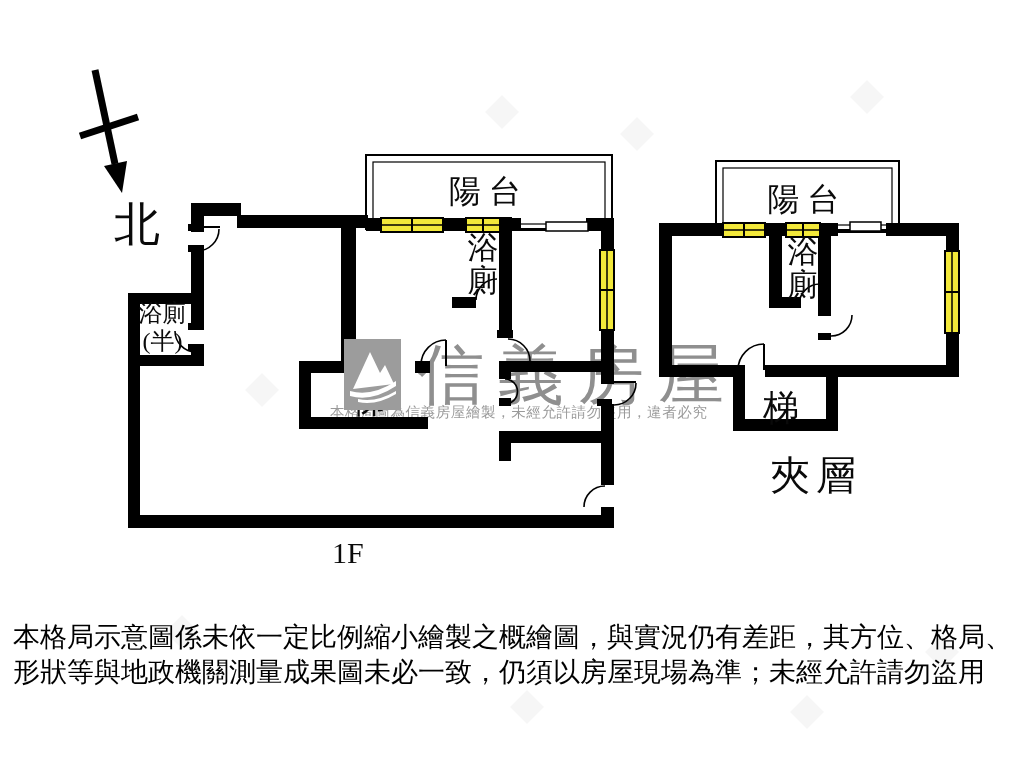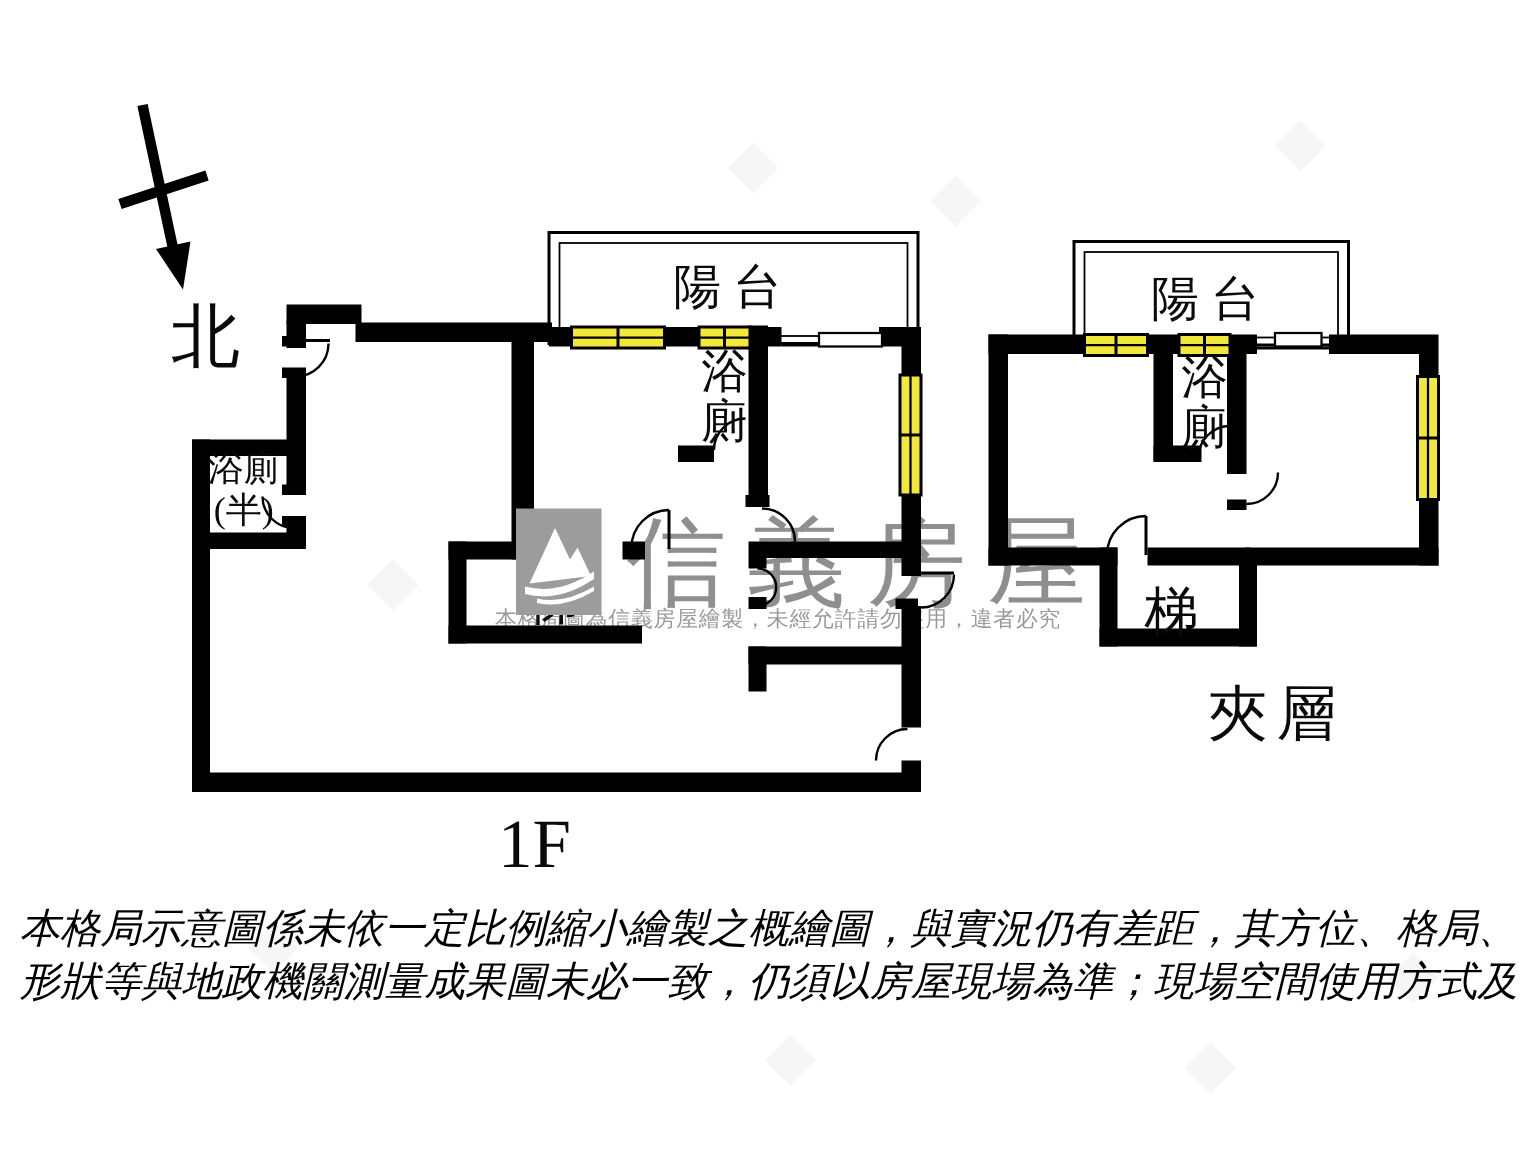--- a/index.html
+++ b/index.html
@@ -8,22 +8,22 @@
   .lbl{position:absolute;color:#0a0a0a;white-space:nowrap;}
   .vlbl{white-space:normal;word-break:break-all;text-align:center;}
   .wall{fill:#000000;}
   .thin{fill:none;stroke:#000;}
   .arc{fill:none;stroke:#000;stroke-width:1.6;}
   .leaf{stroke:#000;stroke-width:2;}
   #brand{position:absolute;left:418px;top:330px;font-size:66px;letter-spacing:14px;
          color:#8f8f8f;font-weight:500;}
   #notice{position:absolute;left:330px;top:403px;font-size:14.5px;letter-spacing:0.6px;color:#9a9a9a;}
   #logo{position:absolute;left:344px;top:339px;width:57px;height:71px;background:#9c9c9c;z-index:5;}
-  #disclaimer{position:absolute;left:13px;top:602px;width:1004px;font-size:27px;
-              line-height:35px;color:#000;font-style:italic;}
+  #disclaimer{position:absolute;left:13px;top:620px;width:1004px;font-size:27px;
+              line-height:35px;color:#000;}
   .wm-diamond{position:absolute;width:24px;height:24px;background:#555;opacity:0.05;
               transform:rotate(45deg);}
   svg{position:absolute;left:0;top:0;z-index:2;}
   .toplabels{z-index:4;}
 </style>
 </head>
 <body>
 
 <div id="canvas">
 
@@ -192,25 +192,25 @@
 
   <div class="lbl toplabels" style="left:114px;top:194px;font-size:46px;">北</div>
 
   <div class="lbl toplabels" style="left:366px;top:170px;width:246px;text-align:center;font-size:32px;letter-spacing:8px;white-space:nowrap;">陽台</div>
   <div class="lbl toplabels vlbl" style="left:464px;top:231px;width:38px;font-size:31px;line-height:33px;white-space:normal;">浴廁</div>
   <div class="lbl toplabels" style="left:128px;top:299px;width:69px;text-align:center;font-size:24px;line-height:28px;">
     <span>浴廁</span><br>
     <span>(半)</span>
   </div>
   <div class="lbl toplabels" style="left:350px;top:376px;font-size:36px;">梯</div>
-  <div class="lbl toplabels" style="left:332px;top:536px;font-size:46px;">1F</div>
+  <div class="lbl toplabels" style="left:332px;top:536px;font-size:30px;">1F</div>
 
   <div class="lbl toplabels" style="left:716px;top:178px;width:183px;text-align:center;font-size:32px;letter-spacing:8px;white-space:nowrap;">陽台</div>
   <div class="lbl toplabels vlbl" style="left:784px;top:235px;width:38px;font-size:31px;line-height:33px;white-space:normal;">浴廁</div>
   <div class="lbl toplabels" style="left:763px;top:384px;font-size:36px;">梯</div>
-  <div class="lbl toplabels" style="left:770px;top:448px;font-size:40px;letter-spacing:6px;margin-left:35px;">夾層</div>
+  <div class="lbl toplabels" style="left:770px;top:448px;font-size:40px;letter-spacing:6px;">夾層</div>
 
   <div id="disclaimer">
     <div>本格局示意圖係未依一定比例縮小繪製之概繪圖，與實況仍有差距，其方位、格局、</div>
-    <div>形狀等與地政機關測量成果圖未必一致，仍須以房屋現場為準；現場空間使用方式及</div>
+    <div>形狀等與地政機關測量成果圖未必一致，仍須以房屋現場為準；未經允許請勿盜用</div>
   </div>
 
 </div>
 
 </body></html>

